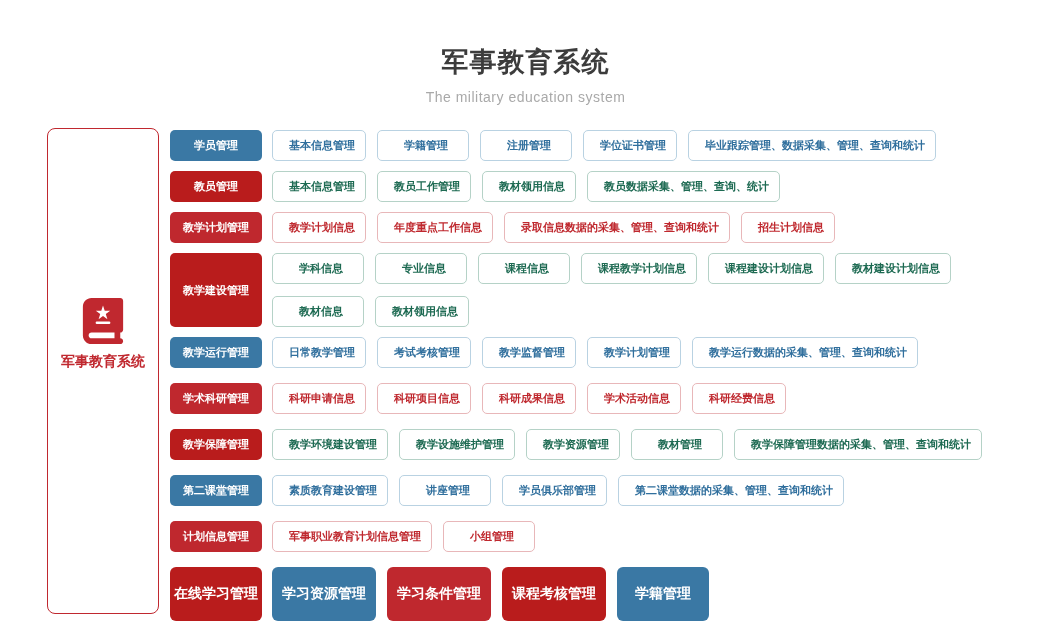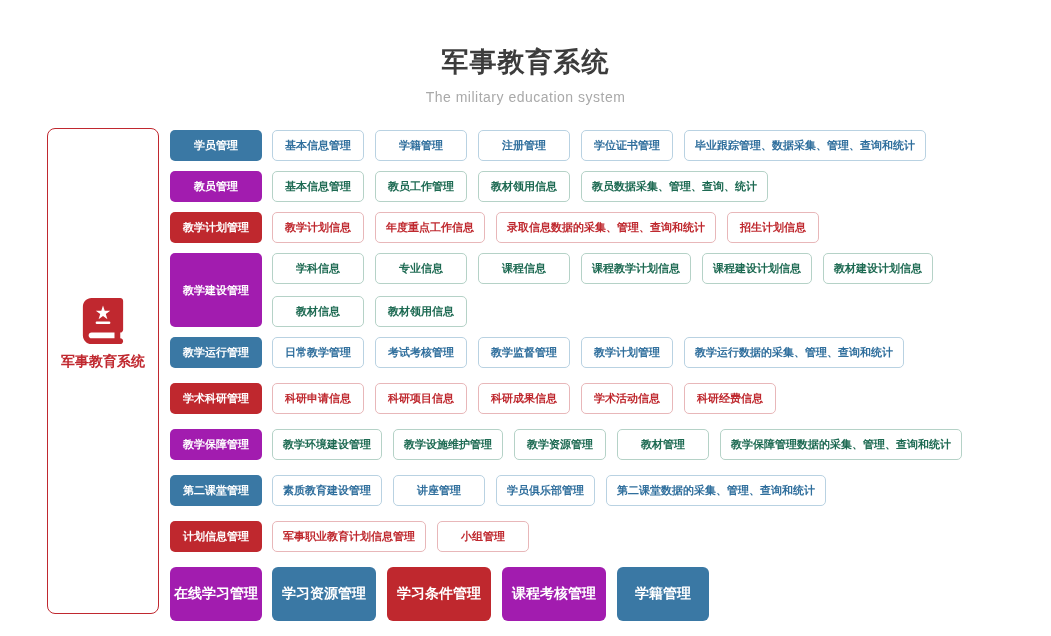--- a/index.html
+++ b/index.html
@@ -28,24 +28,24 @@
   .lines { display:flex; flex-direction:column; gap:12px; }
   .line { display:flex; gap:11px; }
 
   .btn { height:31px; display:flex; align-items:center; justify-content:center;
          border-radius:5px; font-size:11px; font-weight:bold; padding:0 10px;
          min-width:92px; white-space:nowrap; cursor:pointer; }
   .cat { width:92px; min-width:92px; height:auto; min-height:31px; flex:0 0 auto; padding:0 4px; }
 
   .solid { color:#ffffff; border:none; }
   .solid.blue  { background:#3a78a4; }
-  .solid.green { background:#a21caf; }
+  .solid.green { background:#b91c1c; }
   .solid.red   { background:#bf282e; }
 
-  .outline { background:#ffffff; border:1px solid; }
+  .outline { background:#ffffff; border:1px solid;padding-left:16px; }
   .outline.blue  { color:#306f9d; border-color:#b9d2e2; }
   .outline.green { color:#1d6a52; border-color:#b5d2c7; }
   .outline.red   { color:#bf282e; border-color:#e8b7b9; }
 
   
   .row:last-child .btn { height:54px; border-radius:6px; font-size:14px;text-align:right; }
 </style>
 </head>
 <body>
 

